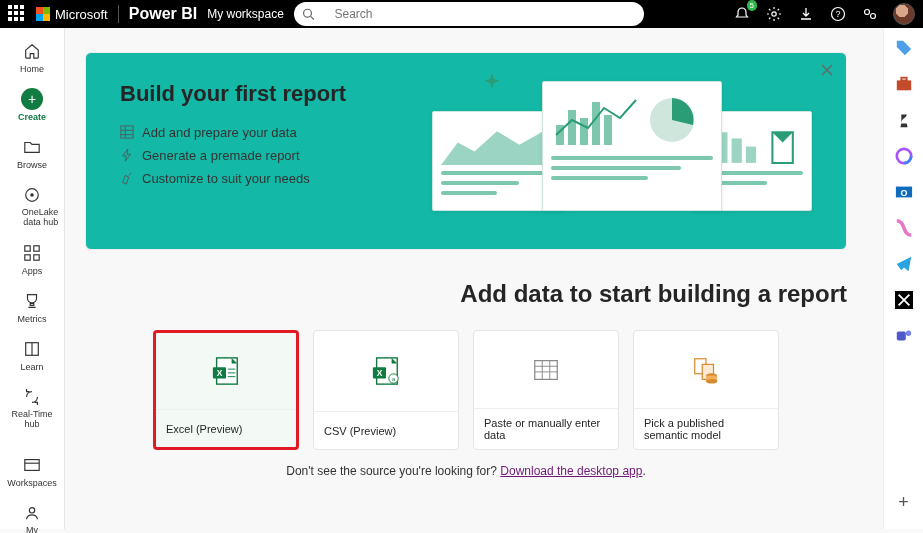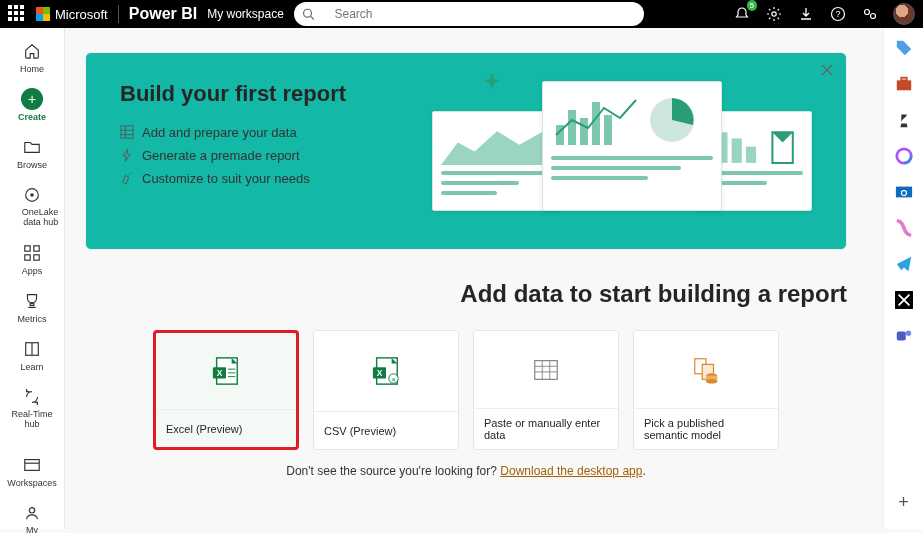--- a/index.html
+++ b/index.html
@@ -38,21 +38,21 @@
 .panel.front { left:110px; top:0; width:180px; height:130px; z-index:2; }
 .pline { height:4px; background:#7cc7ae; margin-top:6px; border-radius:2px; }
 .area-chart { width:100%; height:45px; }
 .section-title { text-align:right; font-size:24px; font-weight:600; margin:30px 0 22px; }
 .cards { display:flex; justify-content:center; gap:14px; }
 .card { width:146px; height:120px; background:#fff; border:1px solid #e5e5e5; border-radius:4px; display:flex; flex-direction:column; cursor:pointer; overflow:hidden; }
 .card.highlight { border:3px solid #e01b24; background:#f3faf6; }
 .card-top { flex:1; display:flex; align-items:center; justify-content:center; }
 .card-bottom { padding:8px 10px; font-size:11px; border-top:1px solid #eee; min-height:38px; display:flex; align-items:center; }
 .footer-line { text-align:center; font-size:12px; margin-top:14px; color:#333; }
-.footer-line a { color:#a16207; text-decoration:underline; }
+.footer-line a { color:#701a75; text-decoration:underline; }
 .rightrail { width:40px; background:#fff; border-left:1px solid #eee; display:flex; flex-direction:column; align-items:center; padding-top:10px; gap:16px; }
 .rr-item { width:20px; height:20px; cursor:pointer; display:flex; align-items:center; justify-content:center; }
 .rr-plus { margin-top:auto; margin-bottom:16px; font-size:18px; color:#555; cursor:pointer; }
 svg { display:block; }
 </style>
 </head>
 <body>
 
 <div class="topbar">
   <div class="waffle">

